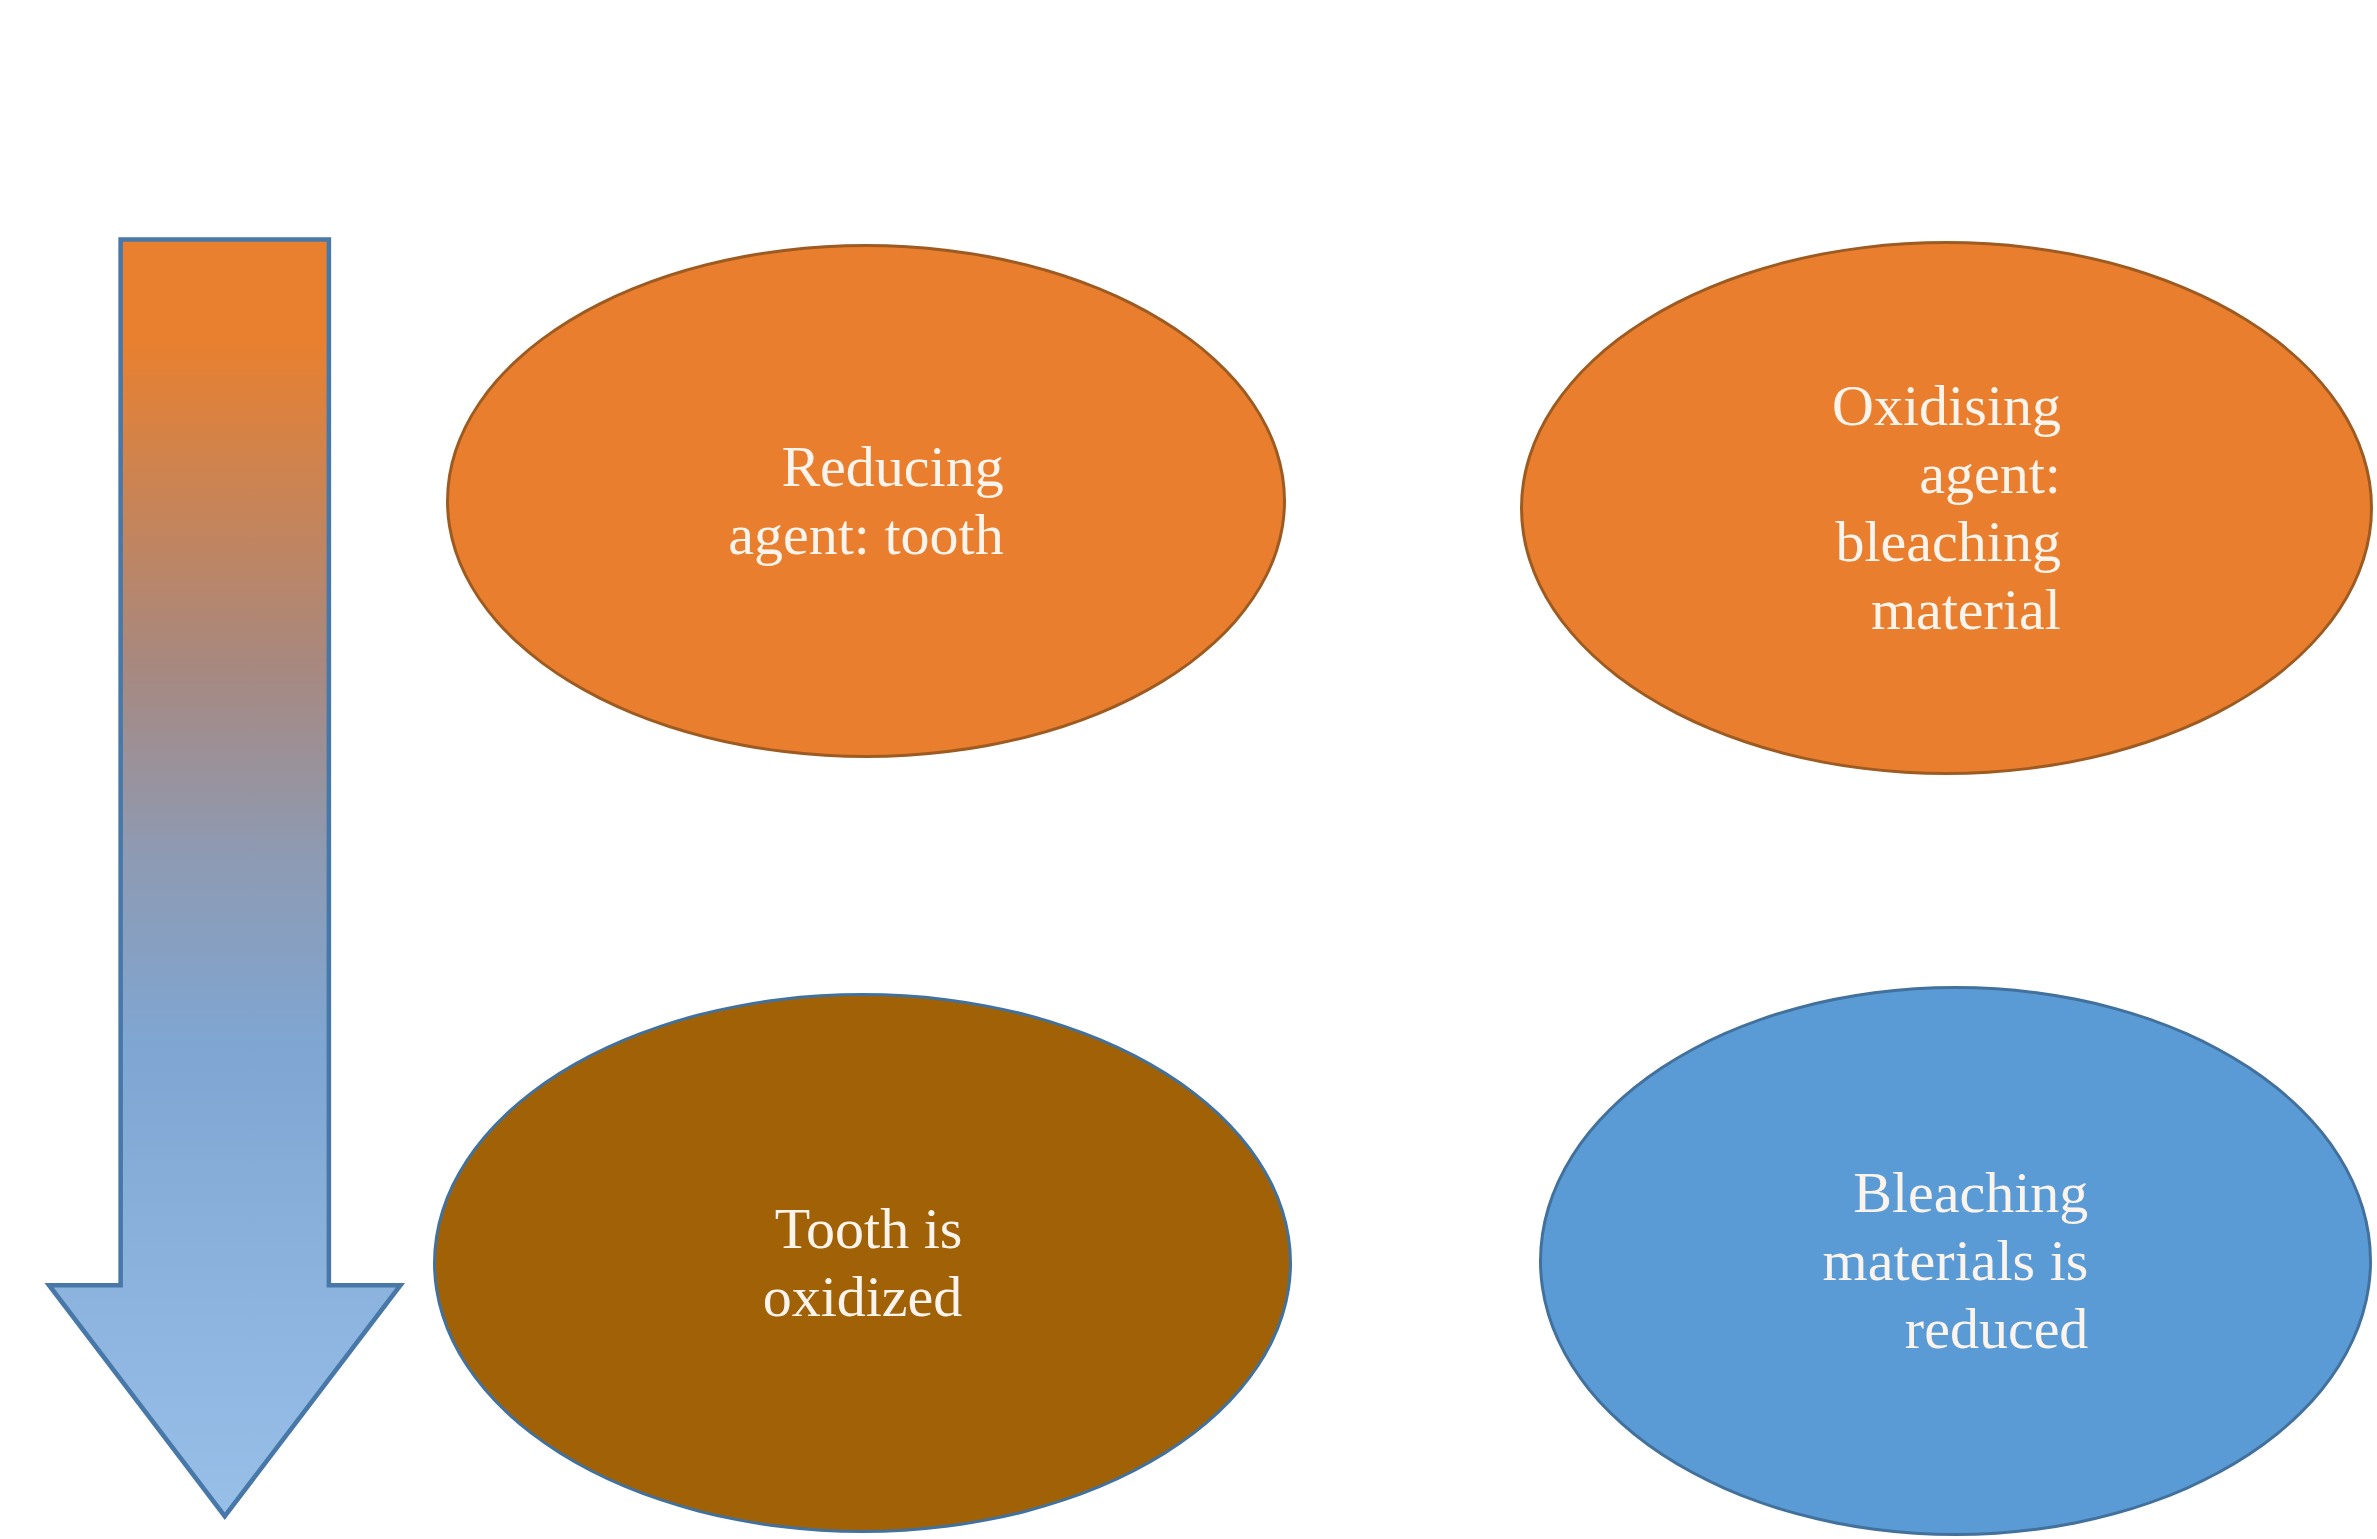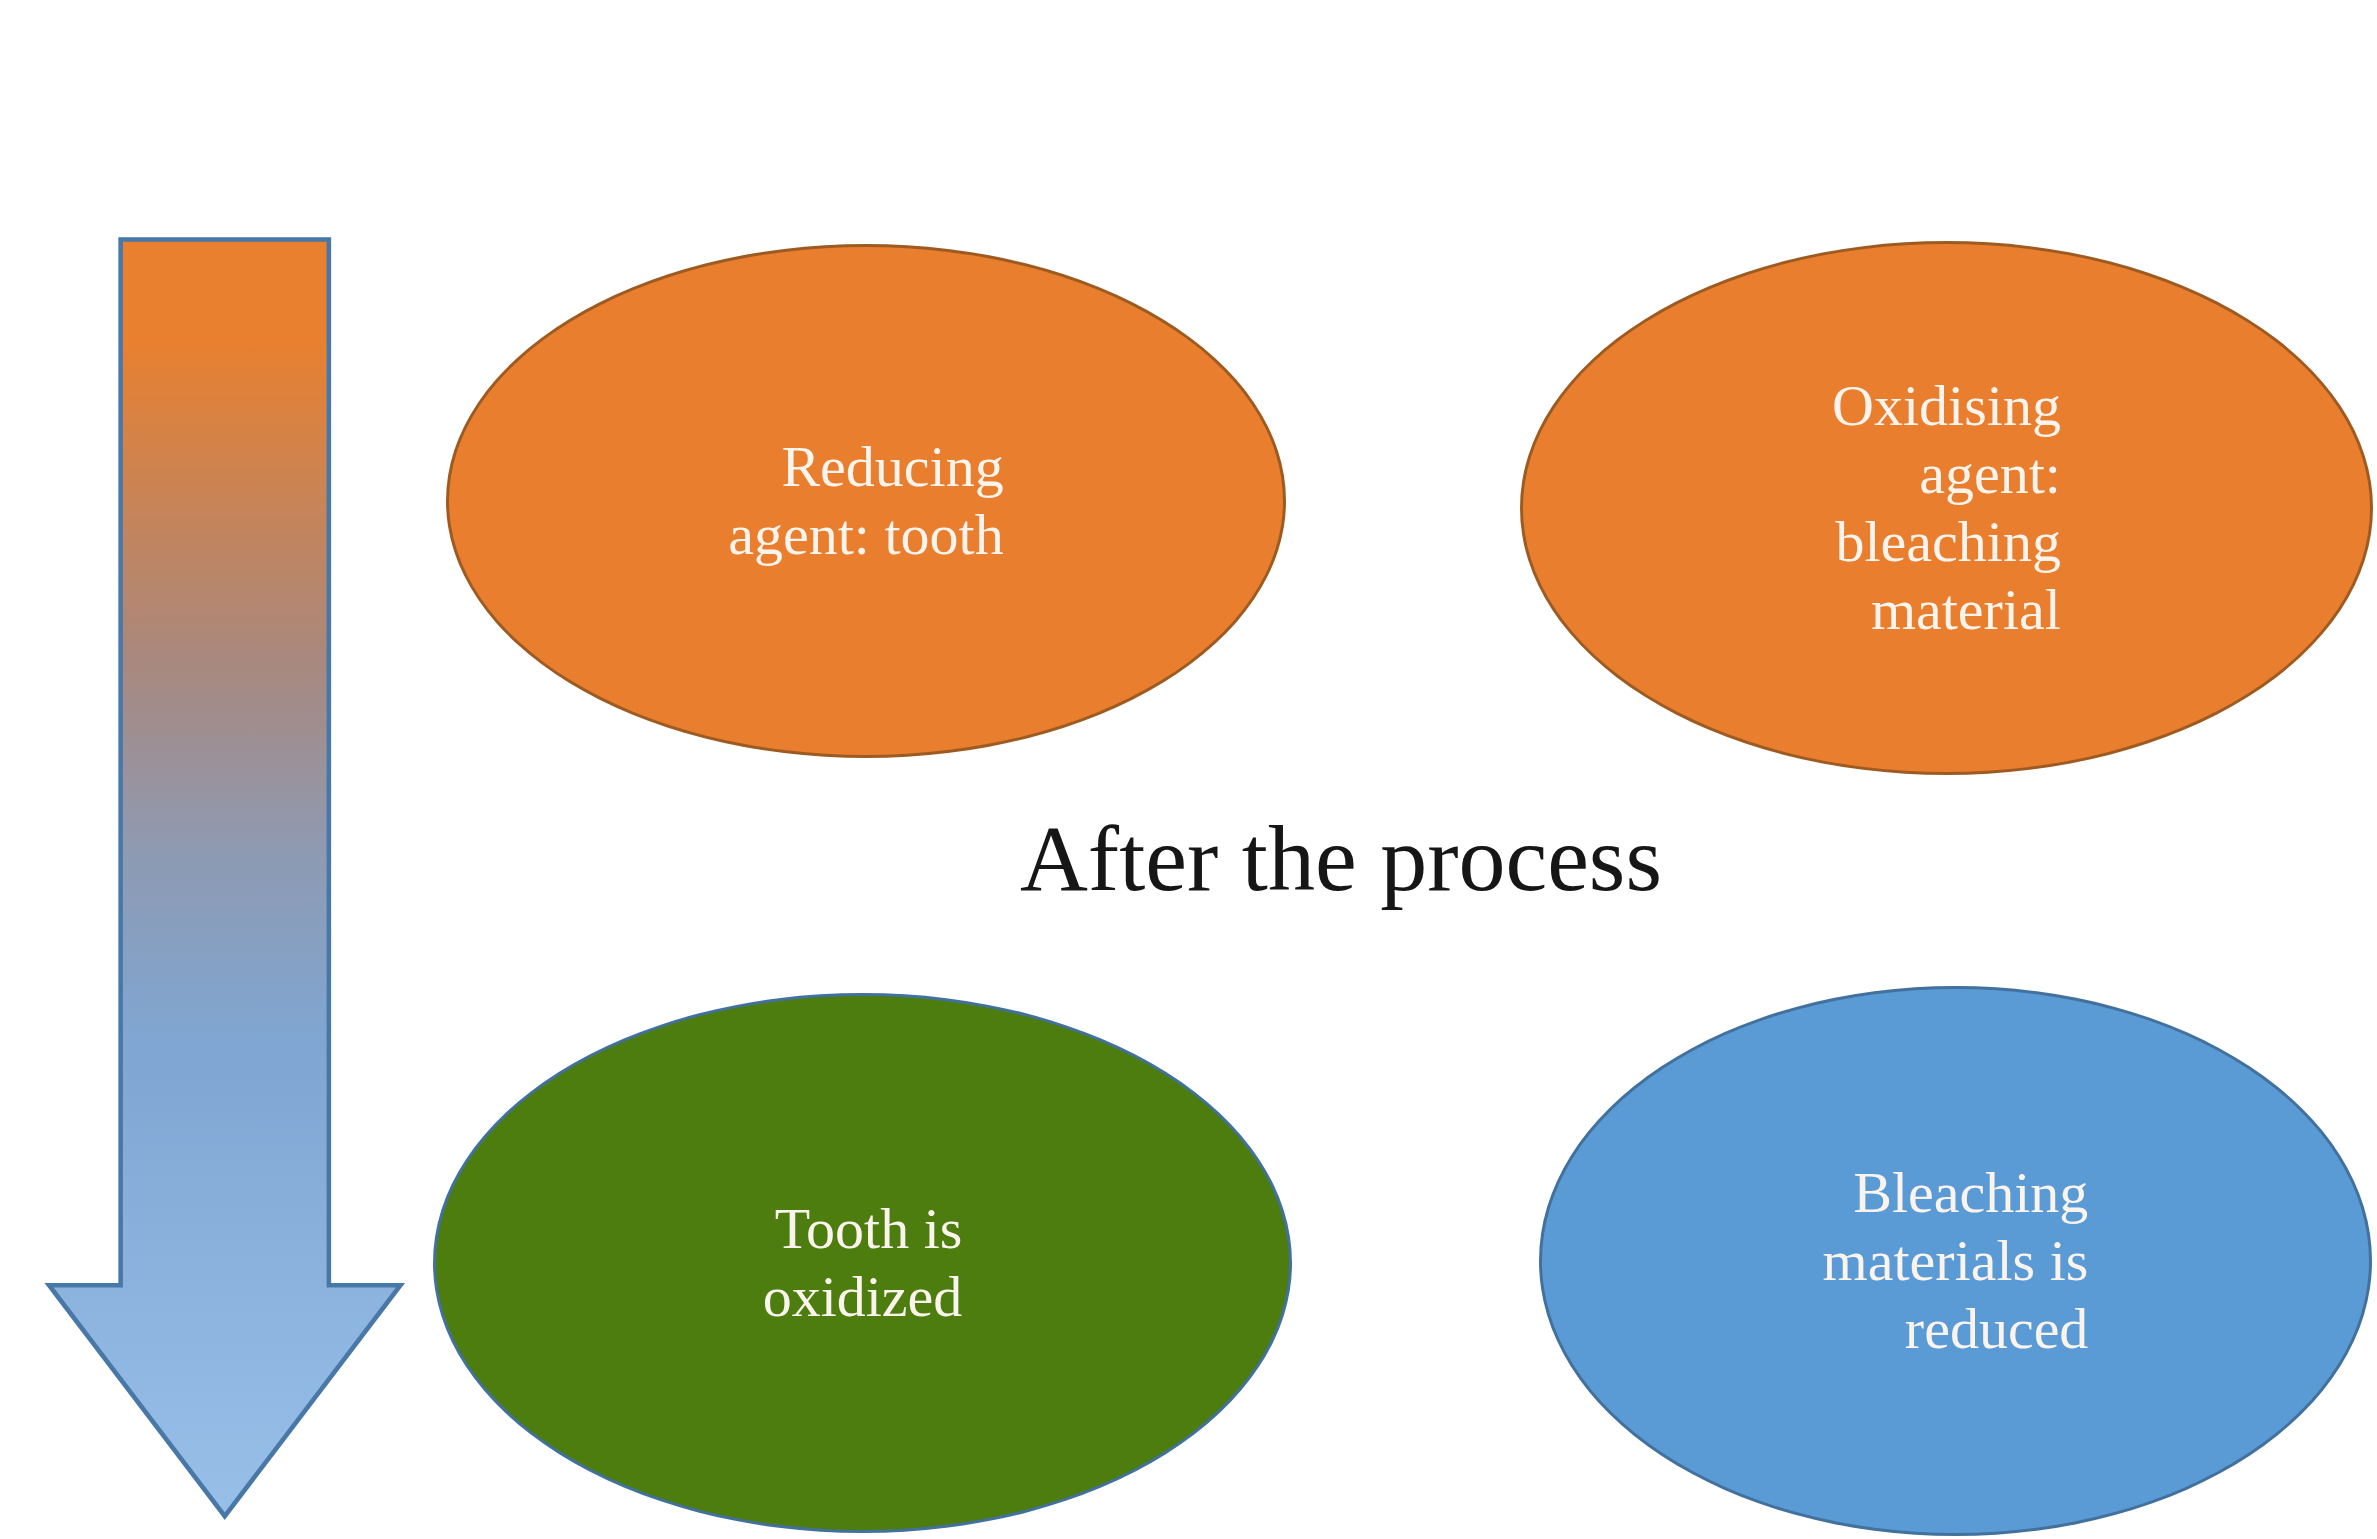--- a/index.html
+++ b/index.html
@@ -79,23 +79,22 @@
   </svg>
 
   <div class="ellipse top-left" style="background-color: rgb(232, 126, 46); border-color: rgb(158, 91, 33); color: rgb(250, 244, 236);">Reducing
 agent: tooth</div>
 
   <div class="ellipse top-right" style="background-color: rgb(232, 126, 46); border-color: rgb(158, 91, 33); color: rgb(250, 244, 236);">Oxidising
 agent:
 bleaching
 material</div>
 
-  <div class="subtitle" style="color: rgb(22, 22, 22);">After the process</div>
 
-  <div class="ellipse bottom-left" style="background-color: #4d7c0f; border-color: rgb(65, 113, 156); color: rgb(250, 244, 236);">Tooth is
+  <div class="ellipse bottom-left" style="background-color: #a16207; border-color: rgb(65, 113, 156); color: rgb(250, 244, 236);">Tooth is
 oxidized</div>
 
   <div class="ellipse bottom-right" style="background-color: rgb(91, 155, 213); border-color: rgb(65, 113, 156); color: rgb(250, 244, 236);">Bleaching
 materials is
 reduced</div>
 
 </div>
 
 
 </body></html>

